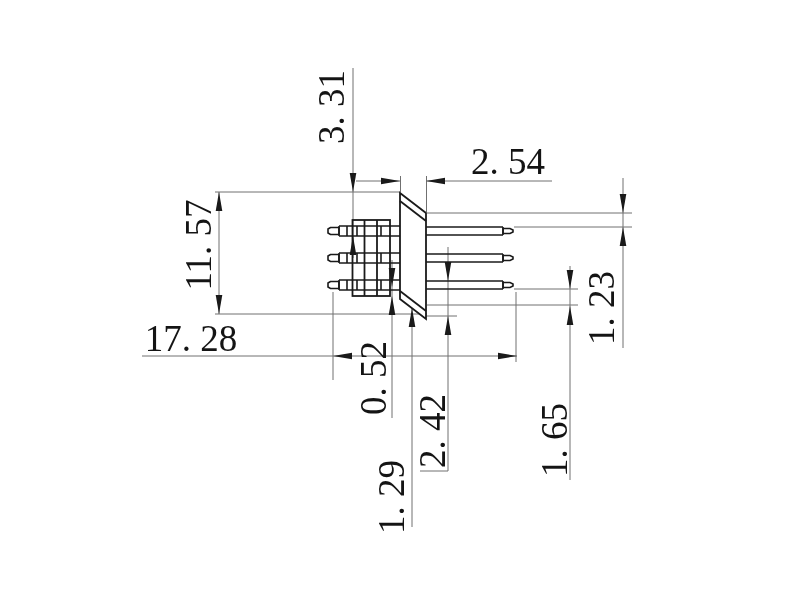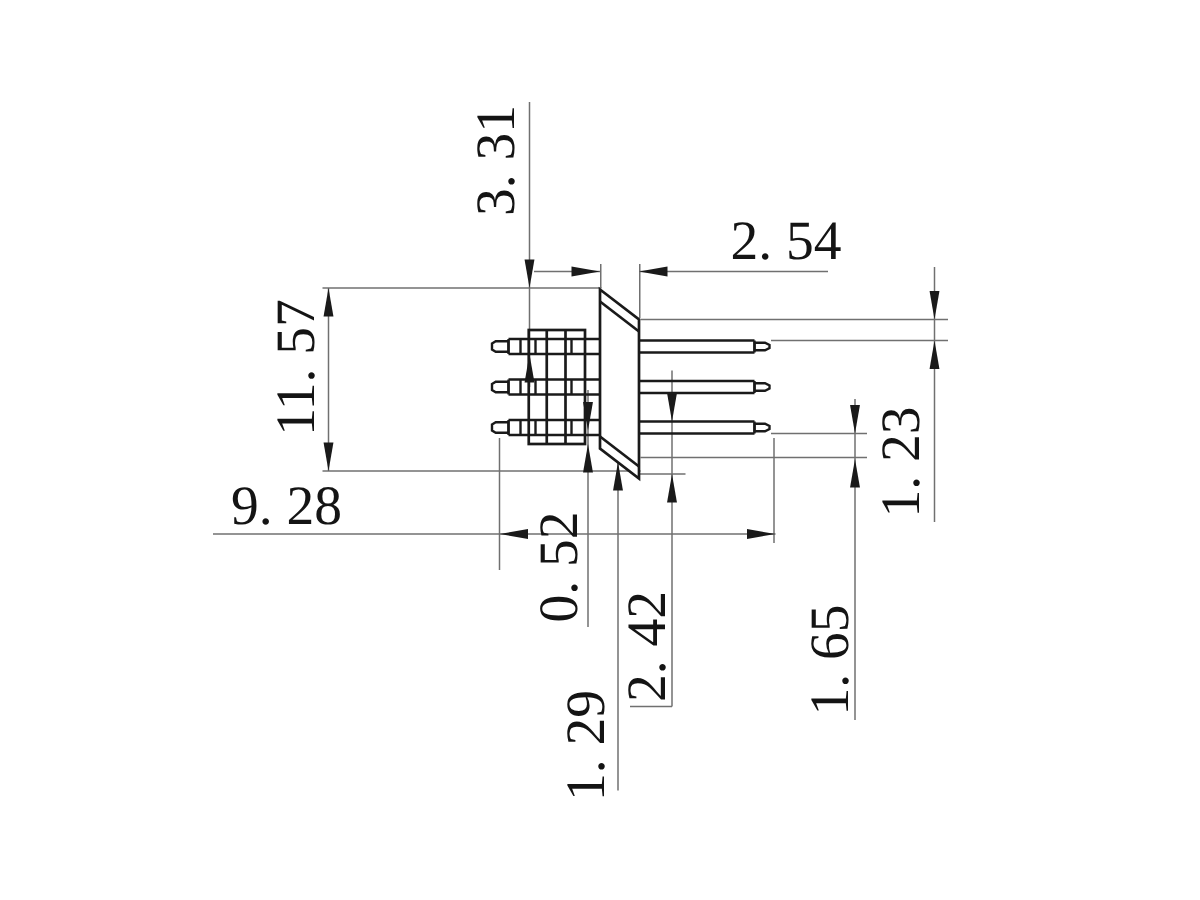--- a/index.html
+++ b/index.html
@@ -140,22 +140,22 @@
 
   <g stroke="#1a1a1a" stroke-width="1.8" fill="#ffffff">
     <polygon points="400,193 426,213 426,319 400,299"></polygon>
     <line x1="400" y1="201" x2="426" y2="221" fill="none"></line>
     <line x1="400" y1="291" x2="426" y2="311" fill="none"></line>
   </g>
 
 </svg>
 
 <div class="dim-label vert" style="left:331px; top:107px;">3. 31</div>
-<div class="dim-label" style="left:508px; top:161px;margin-left:16px;">2. 54</div>
+<div class="dim-label" style="left:508px; top:161px;">2. 54</div>
 <div class="dim-label vert" style="left:198px; top:245px;">11. 57</div>
-<div class="dim-label" style="left:191px; top:338px;">9. 28</div>
+<div class="dim-label" style="left:191px; top:338px;">17. 28</div>
 <div class="dim-label vert" style="left:373px; top:378px;">0. 52</div>
 <div class="dim-label vert" style="left:391px; top:497px;">1. 29</div>
 <div class="dim-label vert" style="left:432px; top:431px;">2. 42</div>
 <div class="dim-label vert" style="left:554px; top:440px;">1. 65</div>
 <div class="dim-label vert" style="left:601px; top:308px;">1. 23</div>
 
 </div>
 
 </body></html>

